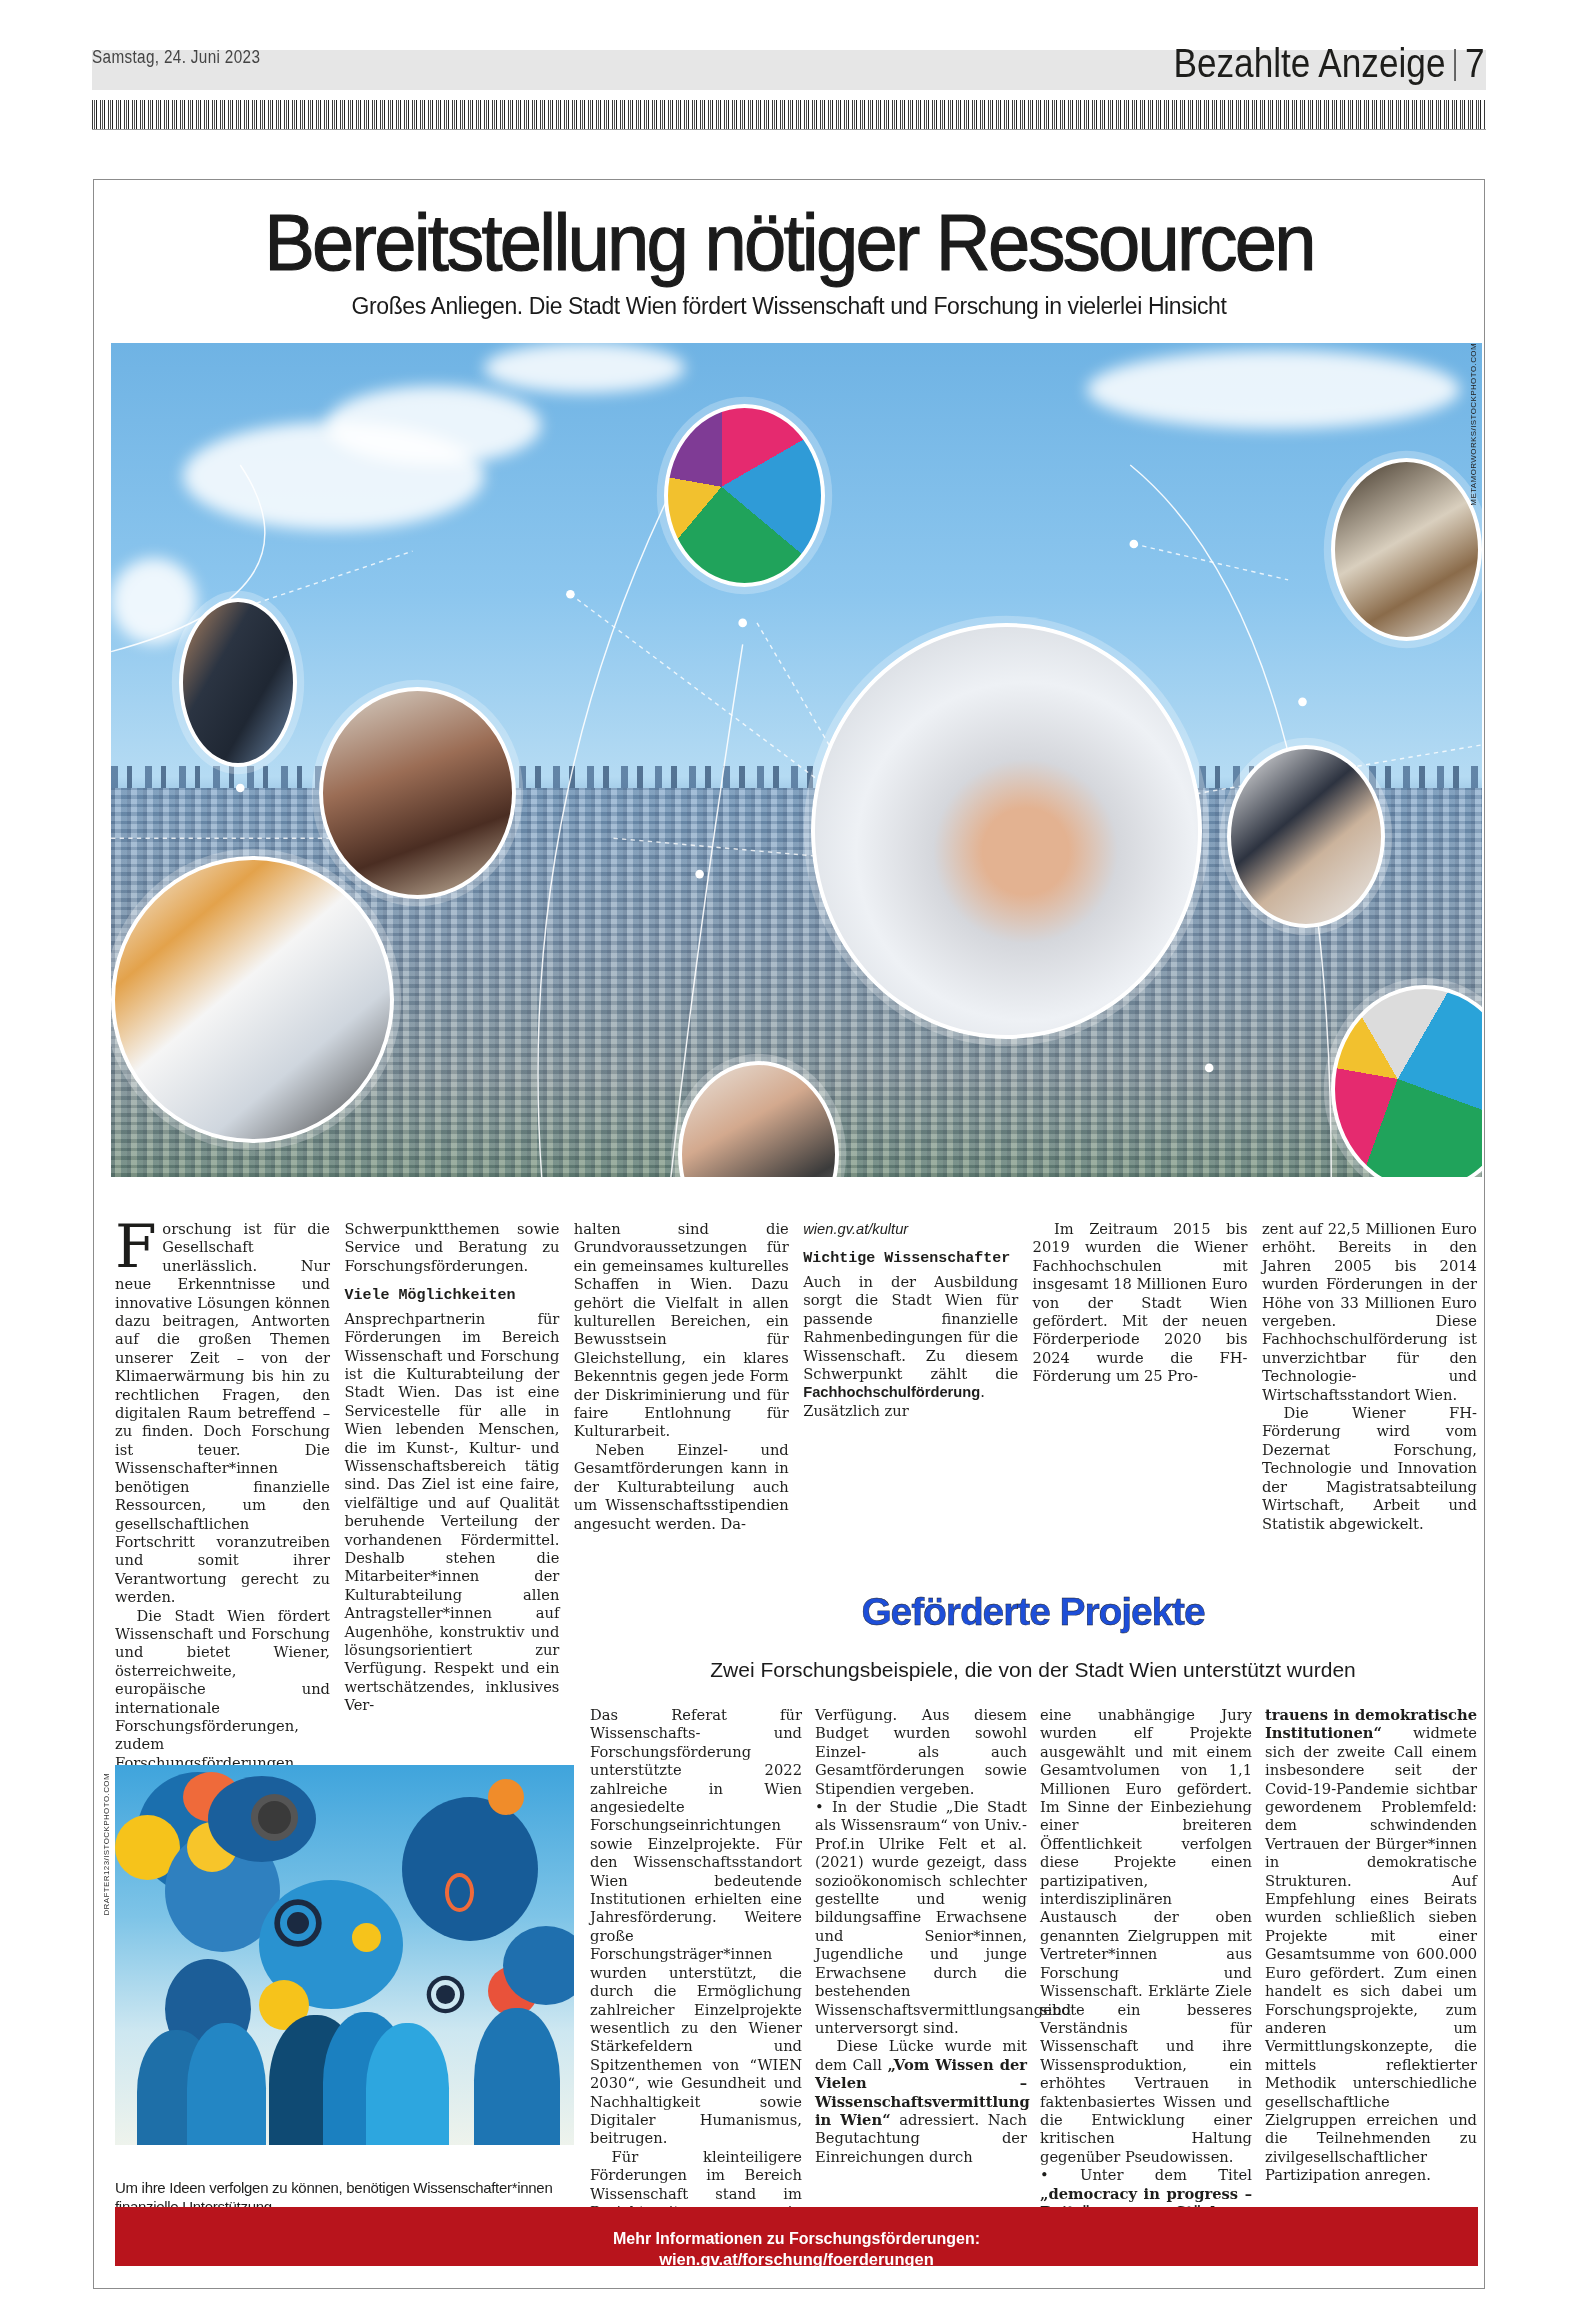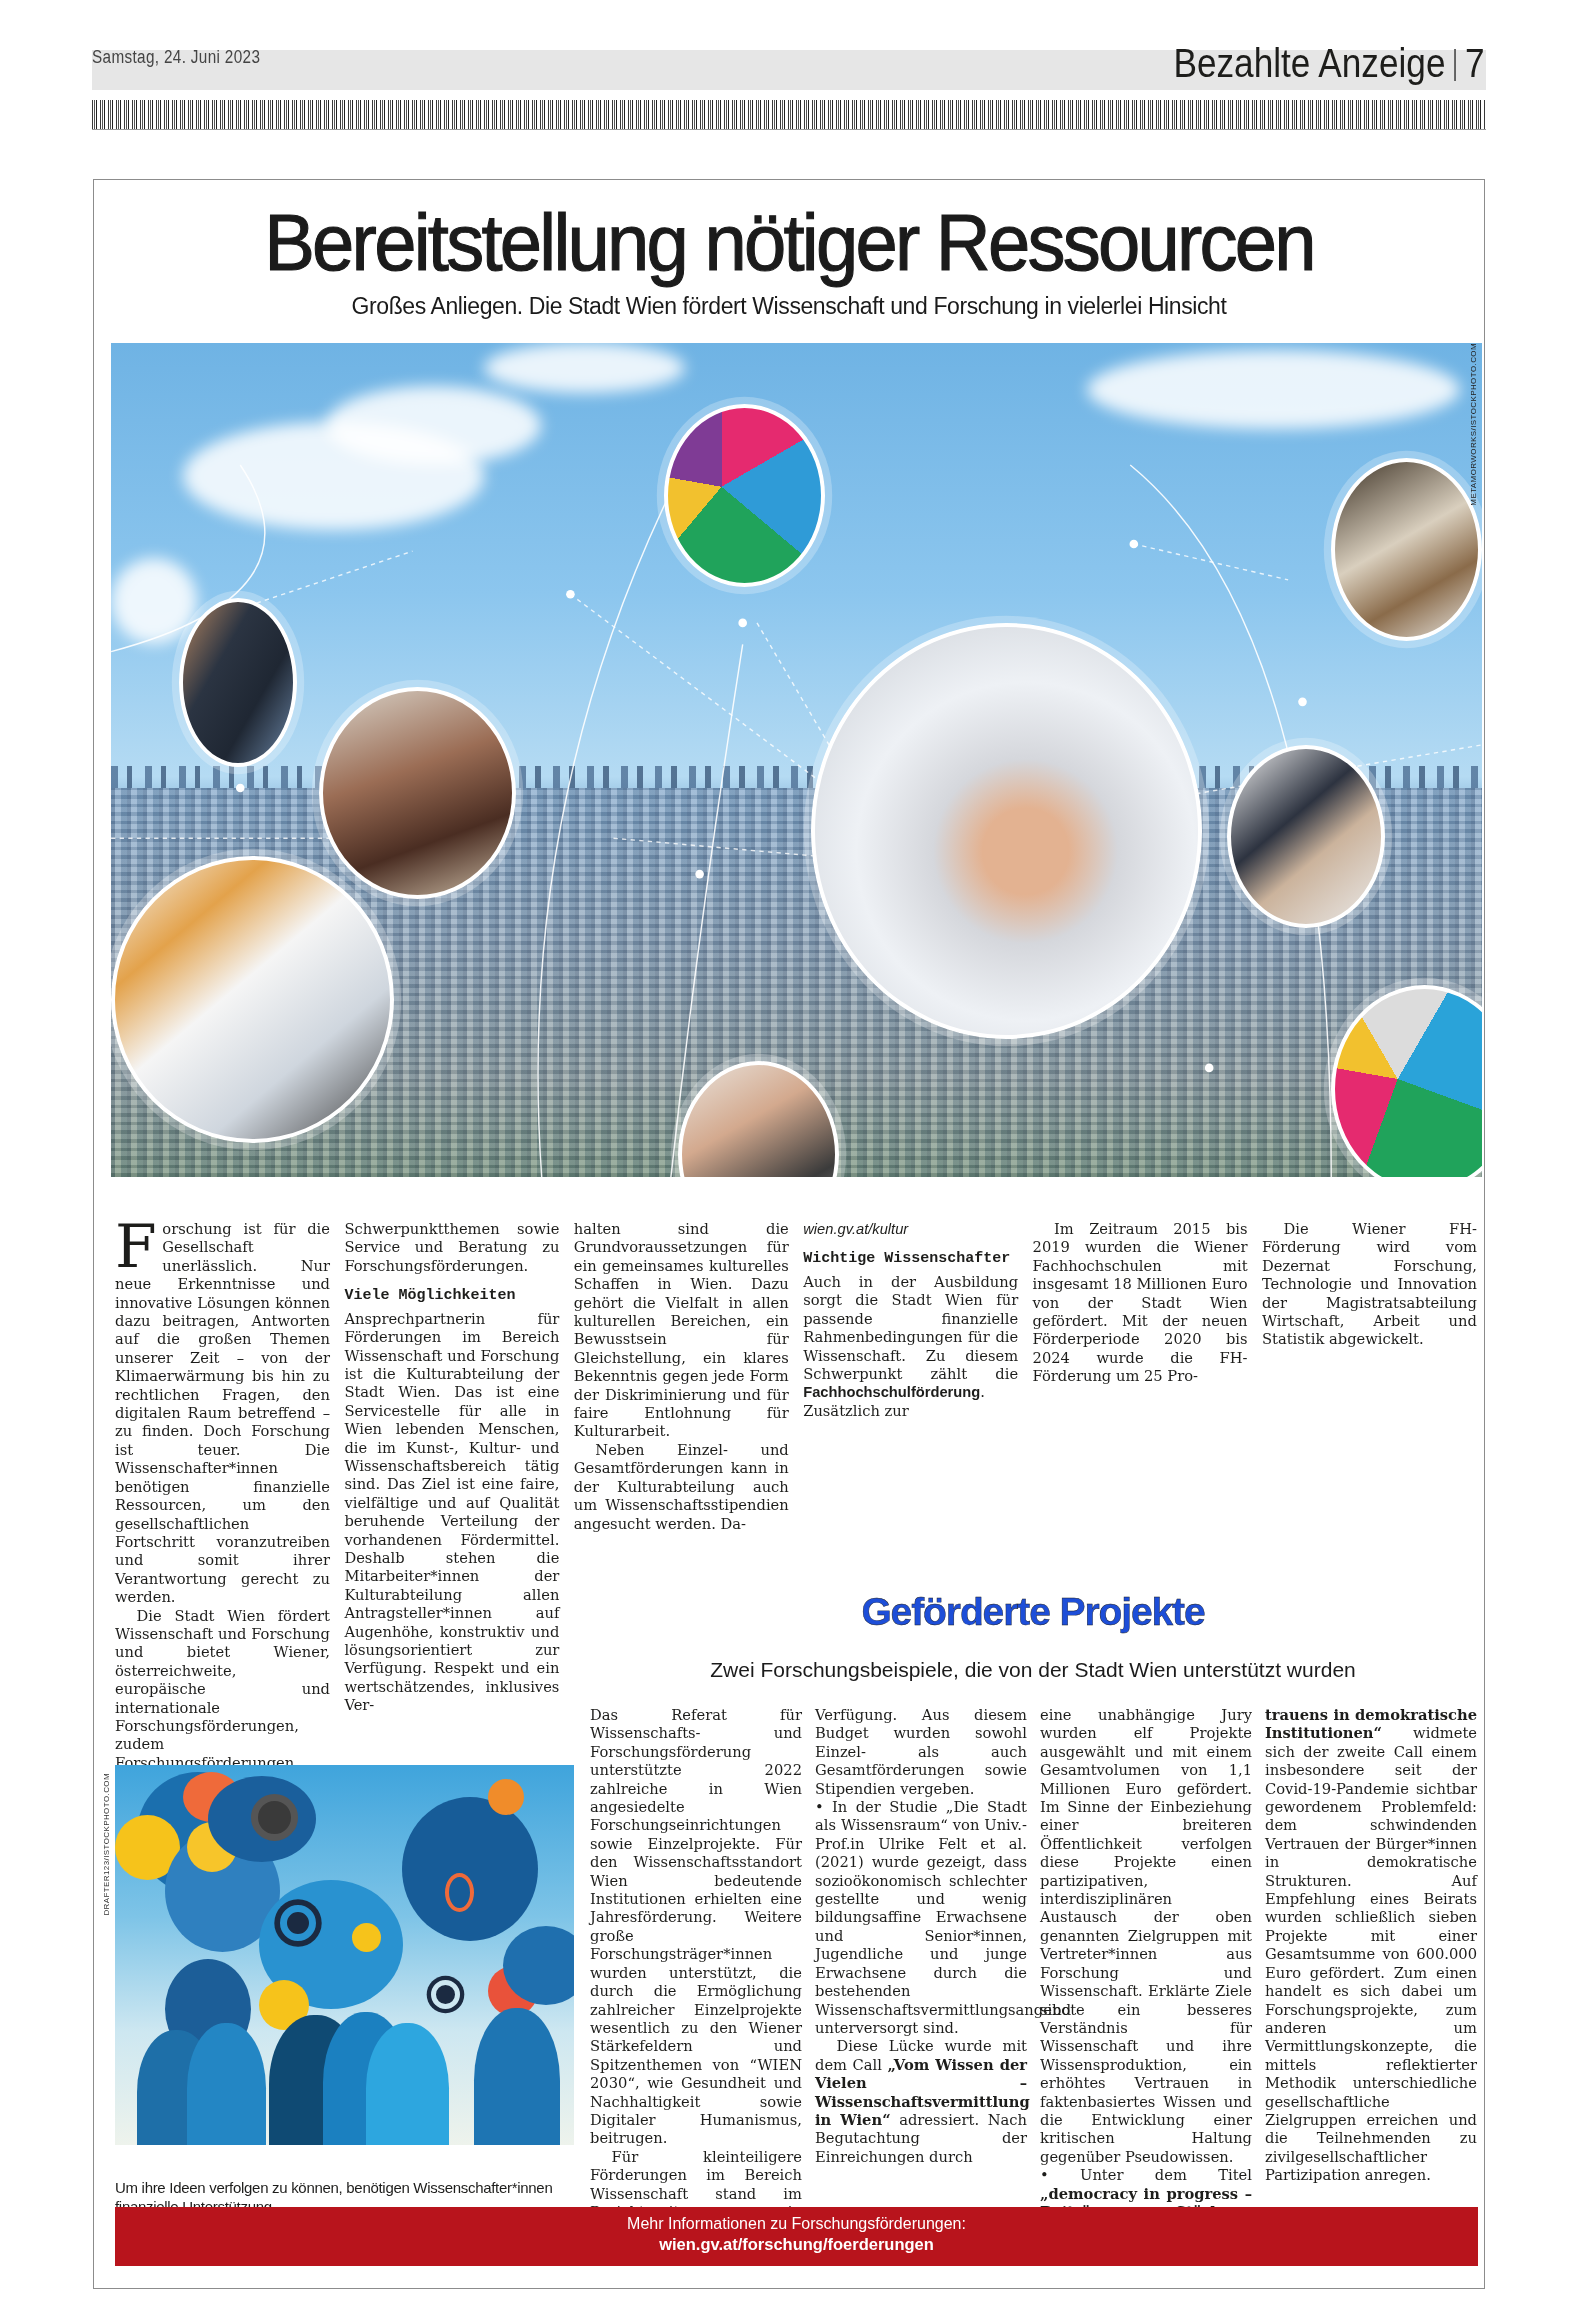--- a/index.html
+++ b/index.html
@@ -49,21 +49,21 @@
   .illus { position: absolute; left: 115px; top: 1765px; width: 459px; height: 380px; overflow: hidden;
     background: linear-gradient(180deg, #3fa4dc 0%, #7ec4e7 40%, #cde7f1 70%, #eef3ec 100%); }
   .illus .bubble { position: absolute; border-radius: 50%; }
   .illus .head { position: absolute; bottom: -14.4px; border-radius: 48% 48% 10% 10%; }
   .illus-credit { position: absolute; left: 102px; top: 1773px; writing-mode: vertical-rl; transform: rotate(180deg); font-family: "Liberation Sans", sans-serif; font-size: 8px; color: #333; letter-spacing: 0.4px; }
   .caption { position: absolute; left: 115px; top: 2150px; width: 466px; font-family: "Liberation Sans", sans-serif; font-size: 15px; line-height: 19.4px; color: #1d1d1b; letter-spacing: -0.3px; margin-top: 28px; }
 
   .cols-bottom { position: absolute; left: 590px; top: 1706px; width: 890px; display: grid; grid-template-columns: repeat(4, 212px); column-gap: 13px; }
 
   .banner { position: absolute; left: 115px; top: 2207px; width: 1363px; height: 59px; background: #b8141c; color: #fff; text-align: center; font-family: "Liberation Sans", sans-serif; }
-  .banner .l1 { font-size: 16px; padding-top: 7px; line-height: 20px; }
+  .banner .l1 { font-size: 16px; padding-top: 22px; line-height: 20px; font-weight: bold; }
   .banner .l2 { font-size: 16.5px; font-weight: 700; line-height: 20px; }
 </style>
 </head>
 <body>
 
 <div class="header-bar"></div>
 <div class="header-date">Samstag, 24. Juni 2023</div>
 <div class="header-right">
   <span>Bezahlte Anzeige</span>
   <span class="header-sep"></span>
@@ -145,20 +145,21 @@
   </div>
   <div class="col">
     <p class="link">wien.gv.at/kultur</p>
     <h3>Wichtige Wissenschafter</h3>
     <p><span>Auch in der Ausbildung sorgt die Stadt Wien für passende finanzielle Rahmenbedingungen für die Wissenschaft. Zu diesem Schwerpunkt zählt die </span><b class="sans">Fachhochschulförderung</b><span>. Zusätzlich zur</span></p>
   </div>
   <div class="col">
     <p class="indent">Im Zeitraum 2015 bis 2019 wurden die Wiener Fachhochschulen mit insgesamt 18 Millionen Euro von der Stadt Wien gefördert. Mit der neuen Förderperiode 2020 bis 2024 wurde die FH-Förderung um 25 Pro-</p>
   </div>
   <div class="col">
+    <p>zent auf 22,5 Millionen Euro erhöht. Bereits in den Jahren 2005 bis 2014 wurden Förderungen in der Höhe von 33 Millionen Euro vergeben. Diese Fachhochschulförderung ist unverzichtbar für den Technologie- und Wirtschaftsstandort Wien.</p>
     <p class="indent">Die Wiener FH-Förderung wird vom Dezernat Forschung, Technologie und Innovation der Magistratsabteilung Wirtschaft, Arbeit und Statistik abgewickelt.</p>
   </div>
 </div>
 
 <h2 class="section2-title">Geförderte Projekte</h2>
 <div class="section2-sub">Zwei Forschungsbeispiele, die von der Stadt Wien unterstützt wurden</div>
 
 <div class="illus-credit">DRAFTER123/ISTOCKPHOTO.COM</div>
 <div class="illus">
   <div class="bubble" style="left:21.5px;top:7.2px;width:122px;height:122px;background:#1b6fae;"></div>

